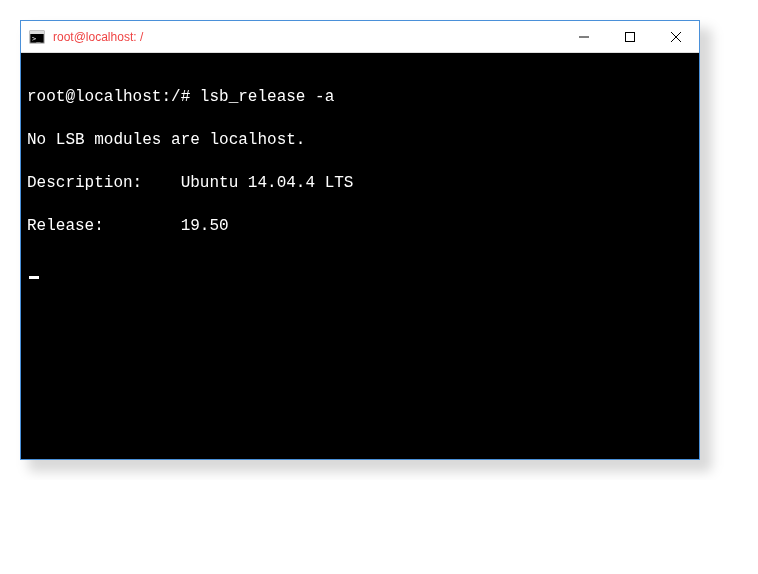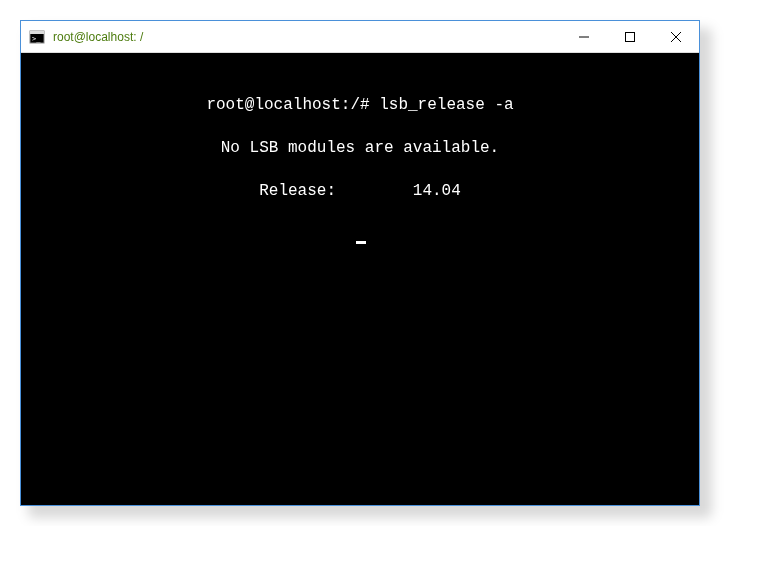--- a/index.html
+++ b/index.html
@@ -55,21 +55,21 @@
       display: flex;
       align-items: center;
       justify-content: center;
     }
     .app-icon svg {
       width: 16px;
       height: 16px;
     }
     .title-text {
       font-size: 12px;
-      color: #4d7c0f;
+      color: #ef4444;
     }
     .window-controls {
       display: flex;
       align-items: center;
       height: 100%;
     }
     .win-btn {
       width: 46px;
       height: 32px;
       display: flex;
@@ -77,25 +77,24 @@
       justify-content: center;
       cursor: pointer;
       font-family: "Segoe UI", sans-serif;
     }
     .terminal {
       background: #000000;
       color: #ffffff;
       font-family: "Consolas", "Courier New", monospace;
       font-size: 16px;
       line-height: 1.35;
-      padding: 20px 6px;
-      height: 452px;
+      padding: 12px 6px;
+      height: 406px;
       overflow: hidden;
       white-space: pre;
-      text-align: center;
     }
     .terminal-line {
       white-space: pre;
     }
     .cursor {
       display: inline-block;
       width: 10px;
       height: 3px;
       background: #ffffff;
       vertical-align: bottom;
@@ -134,18 +133,19 @@
         <div class="win-btn close">
           <svg width="10" height="10" viewBox="0 0 10 10">
               <line x1="0" y1="0" x2="10" y2="10" stroke="#000" stroke-width="1"></line>
               <line x1="10" y1="0" x2="0" y2="10" stroke="#000" stroke-width="1"></line>
             </svg>
         </div>
       </div>
     </div>
     <div class="terminal">
 <div class="terminal-line">root@localhost:/# lsb_release -a</div>
-<div class="terminal-line">No LSB modules are available.</div>
-<div class="terminal-line">Release:        14.04</div>
+<div class="terminal-line">No LSB modules are localhost.</div>
+<div class="terminal-line">Description:    Ubuntu 14.04.4 LTS</div>
+<div class="terminal-line">Release:        19.50</div>
 <span class="cursor"></span>
     </div>
   </div>
 </div>
 
 </body></html>

